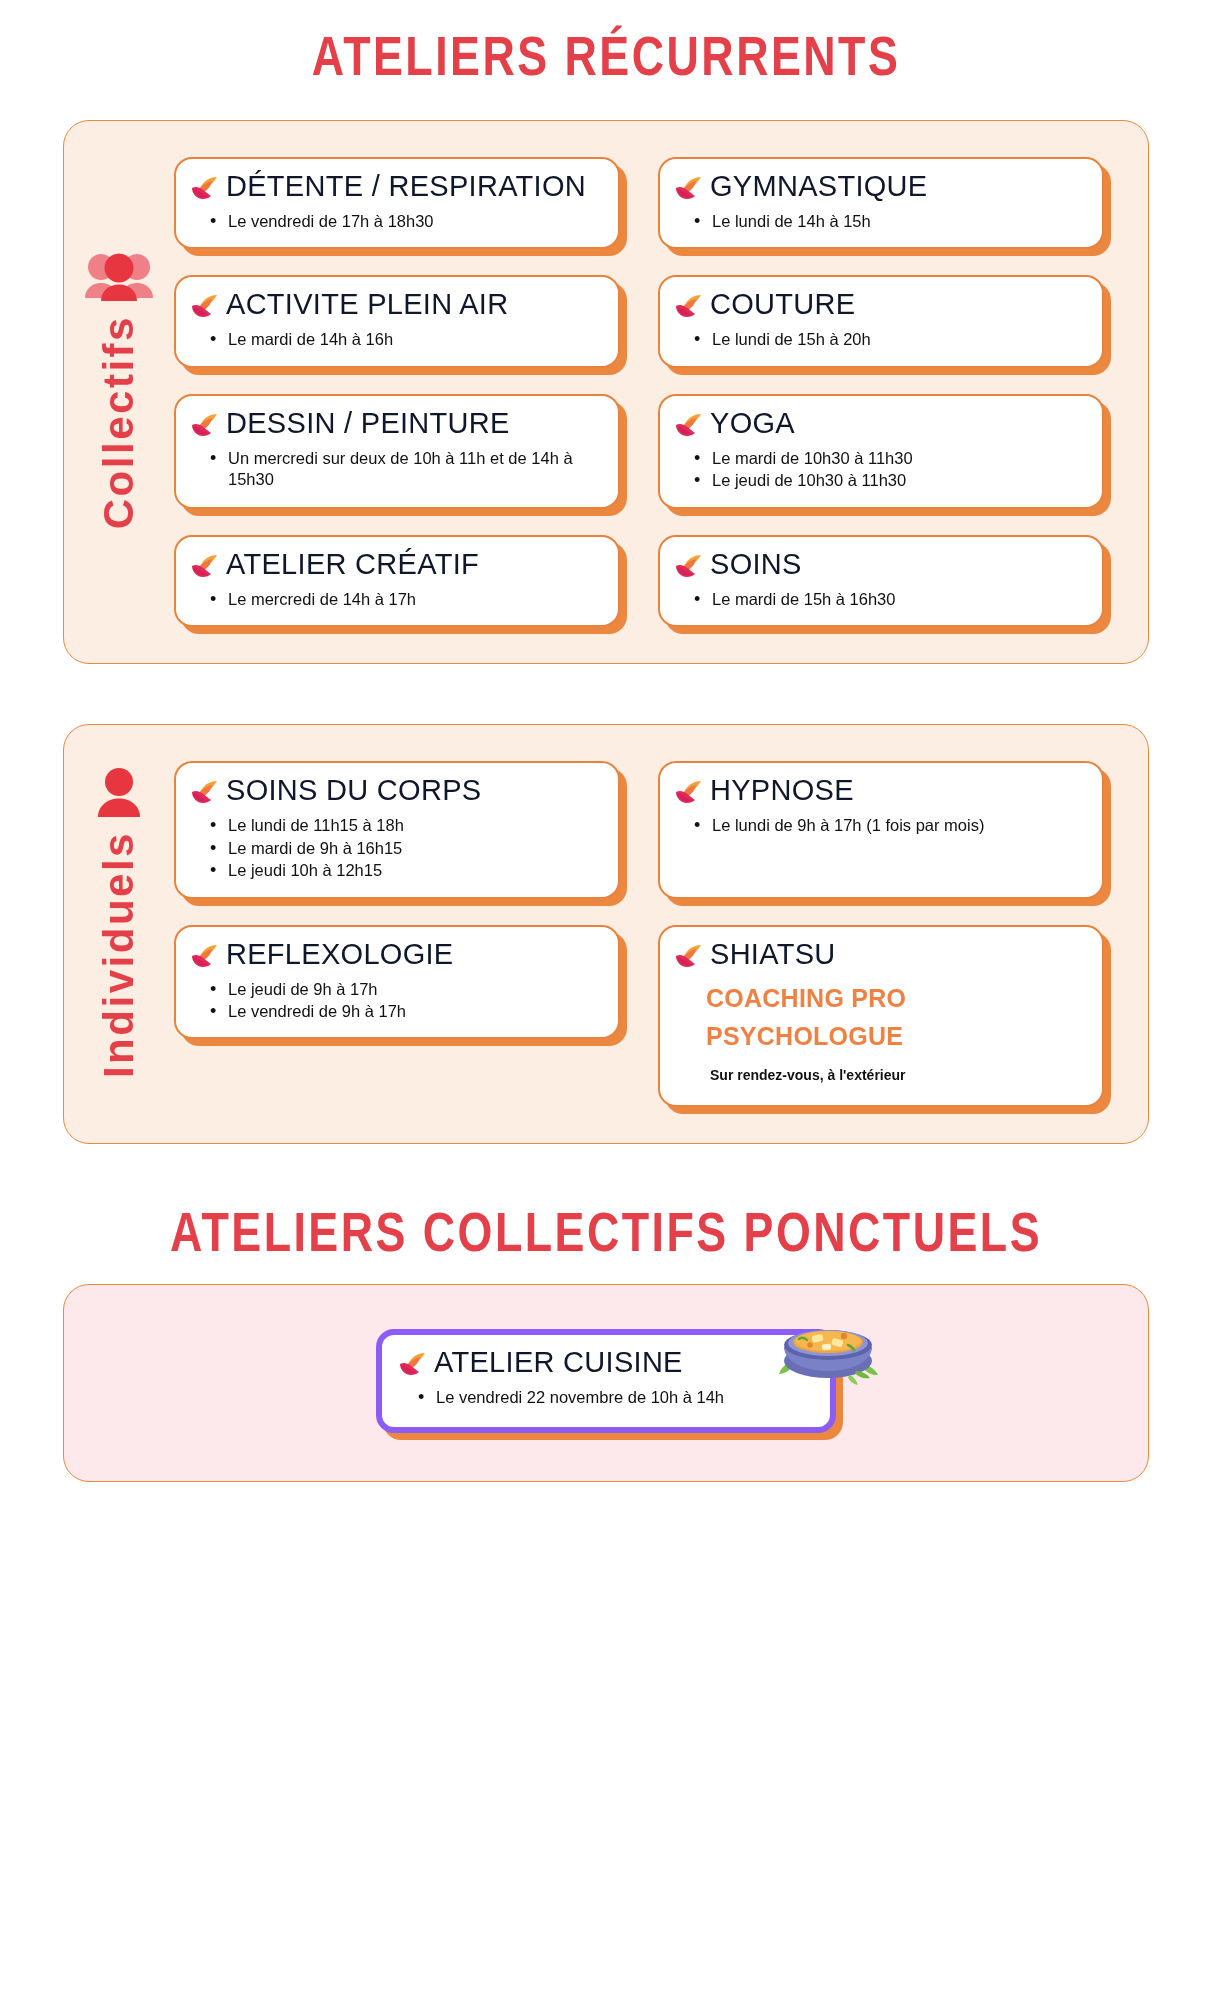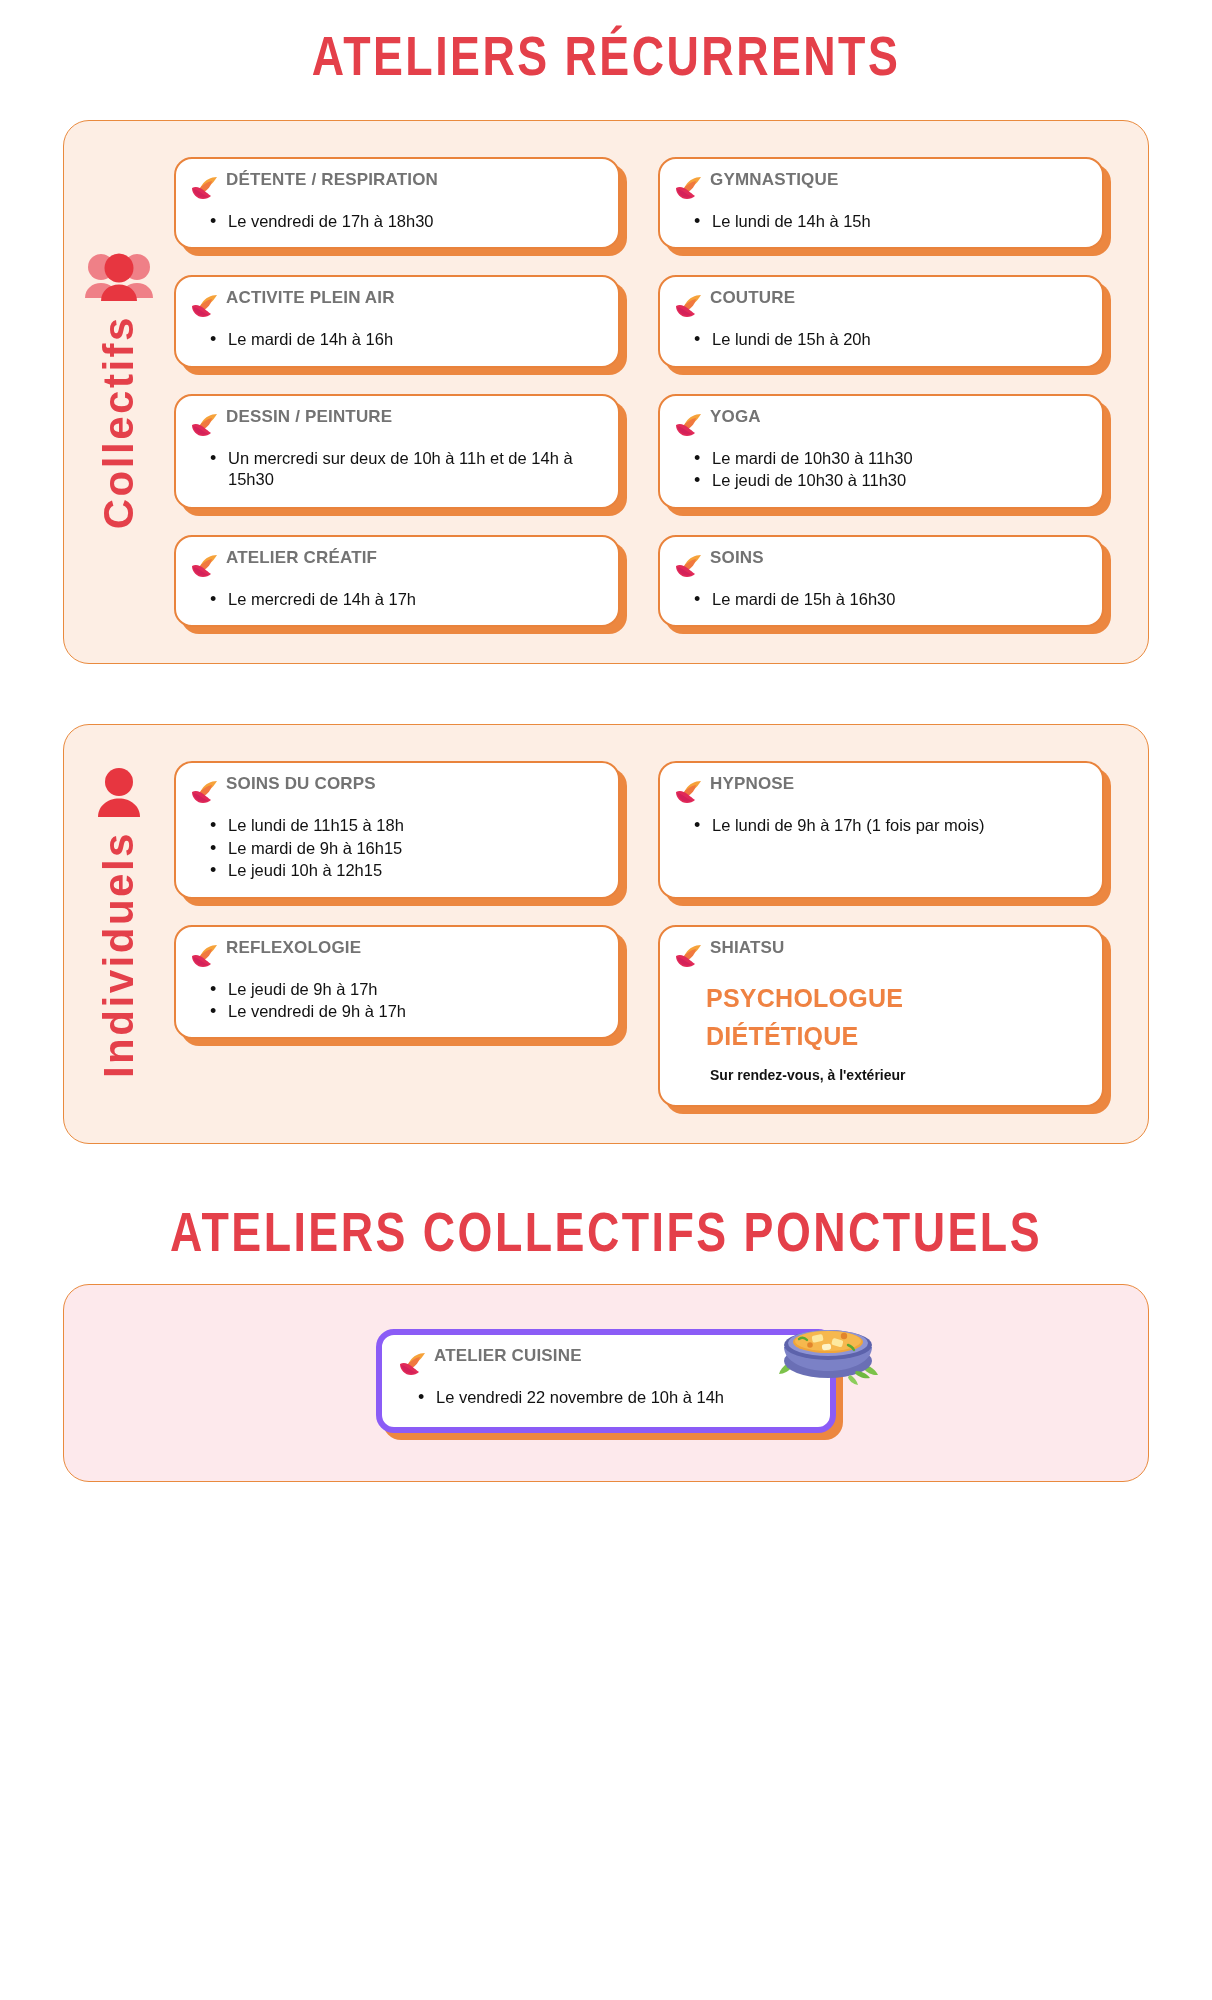--- a/index.html
+++ b/index.html
@@ -105,23 +105,23 @@
   .card-head {
     display: flex;
     align-items: flex-start;
     gap: 6px;
   }
   .leaf-icon {
     flex: 0 0 auto;
     margin-top: 4px;
   }
   .card-title {
-    color: #737373;
-    font-size: 17px;
-    font-weight: 700;
+    color: #0f172a;
+    font-size: 29px;
+    font-weight: 400;
     line-height: 1.08;
     letter-spacing: 0.01em;
   }
 
   .card-list {
     list-style: none;
     margin-top: 6px;
     padding-left: 20px;
   }
   .card-list li {
@@ -429,22 +429,22 @@
           <span class="leaf-icon">
             <svg width="30" height="26" viewBox="0 0 30 26" aria-hidden="true">
               <path d="M27 2C21 2 15 5 12 10c-2 3-2.5 6-2.5 6S14 15 18 12c4-3 7-6.5 9-10z" fill="#f6a23a"></path>
               <path d="M22 6c-5 1-10 4-13 8-2 3-3 6-3 6s4-1 8-3c4.5-2.3 7-7 8-11z" fill="#f0783f"></path>
               <path d="M2 13c0 6 5 11 11 11 3 0 6-1 8-3 0 0-4-3-7-5.5C10 12.5 6 11 2 13z" fill="#e12a58"></path>
               <path d="M3 14c1.5 5 6 8.5 11 8.5 1.5 0 3-.3 4-.8-2-.7-5-2.5-7.5-4.3C8 15.6 5.5 14.3 3 14z" fill="#d42159"></path>
             </svg>
           </span>
           <div class="card-title">SHIATSU</div>
         </div>
+        <div class="stack-title">COACHING PRO</div>
         <div class="stack-title">PSYCHOLOGUE</div>
-        <div class="stack-title">DIÉTÉTIQUE</div>
         <div class="note">Sur rendez-vous, à l'extérieur</div>
       </div>
 
     </div>
   </div>
 </div>
 
 <div class="gap-c"></div>
 
 <div class="main-title" id="title-ponctuels">ATELIERS COLLECTIFS PONCTUELS</div>

